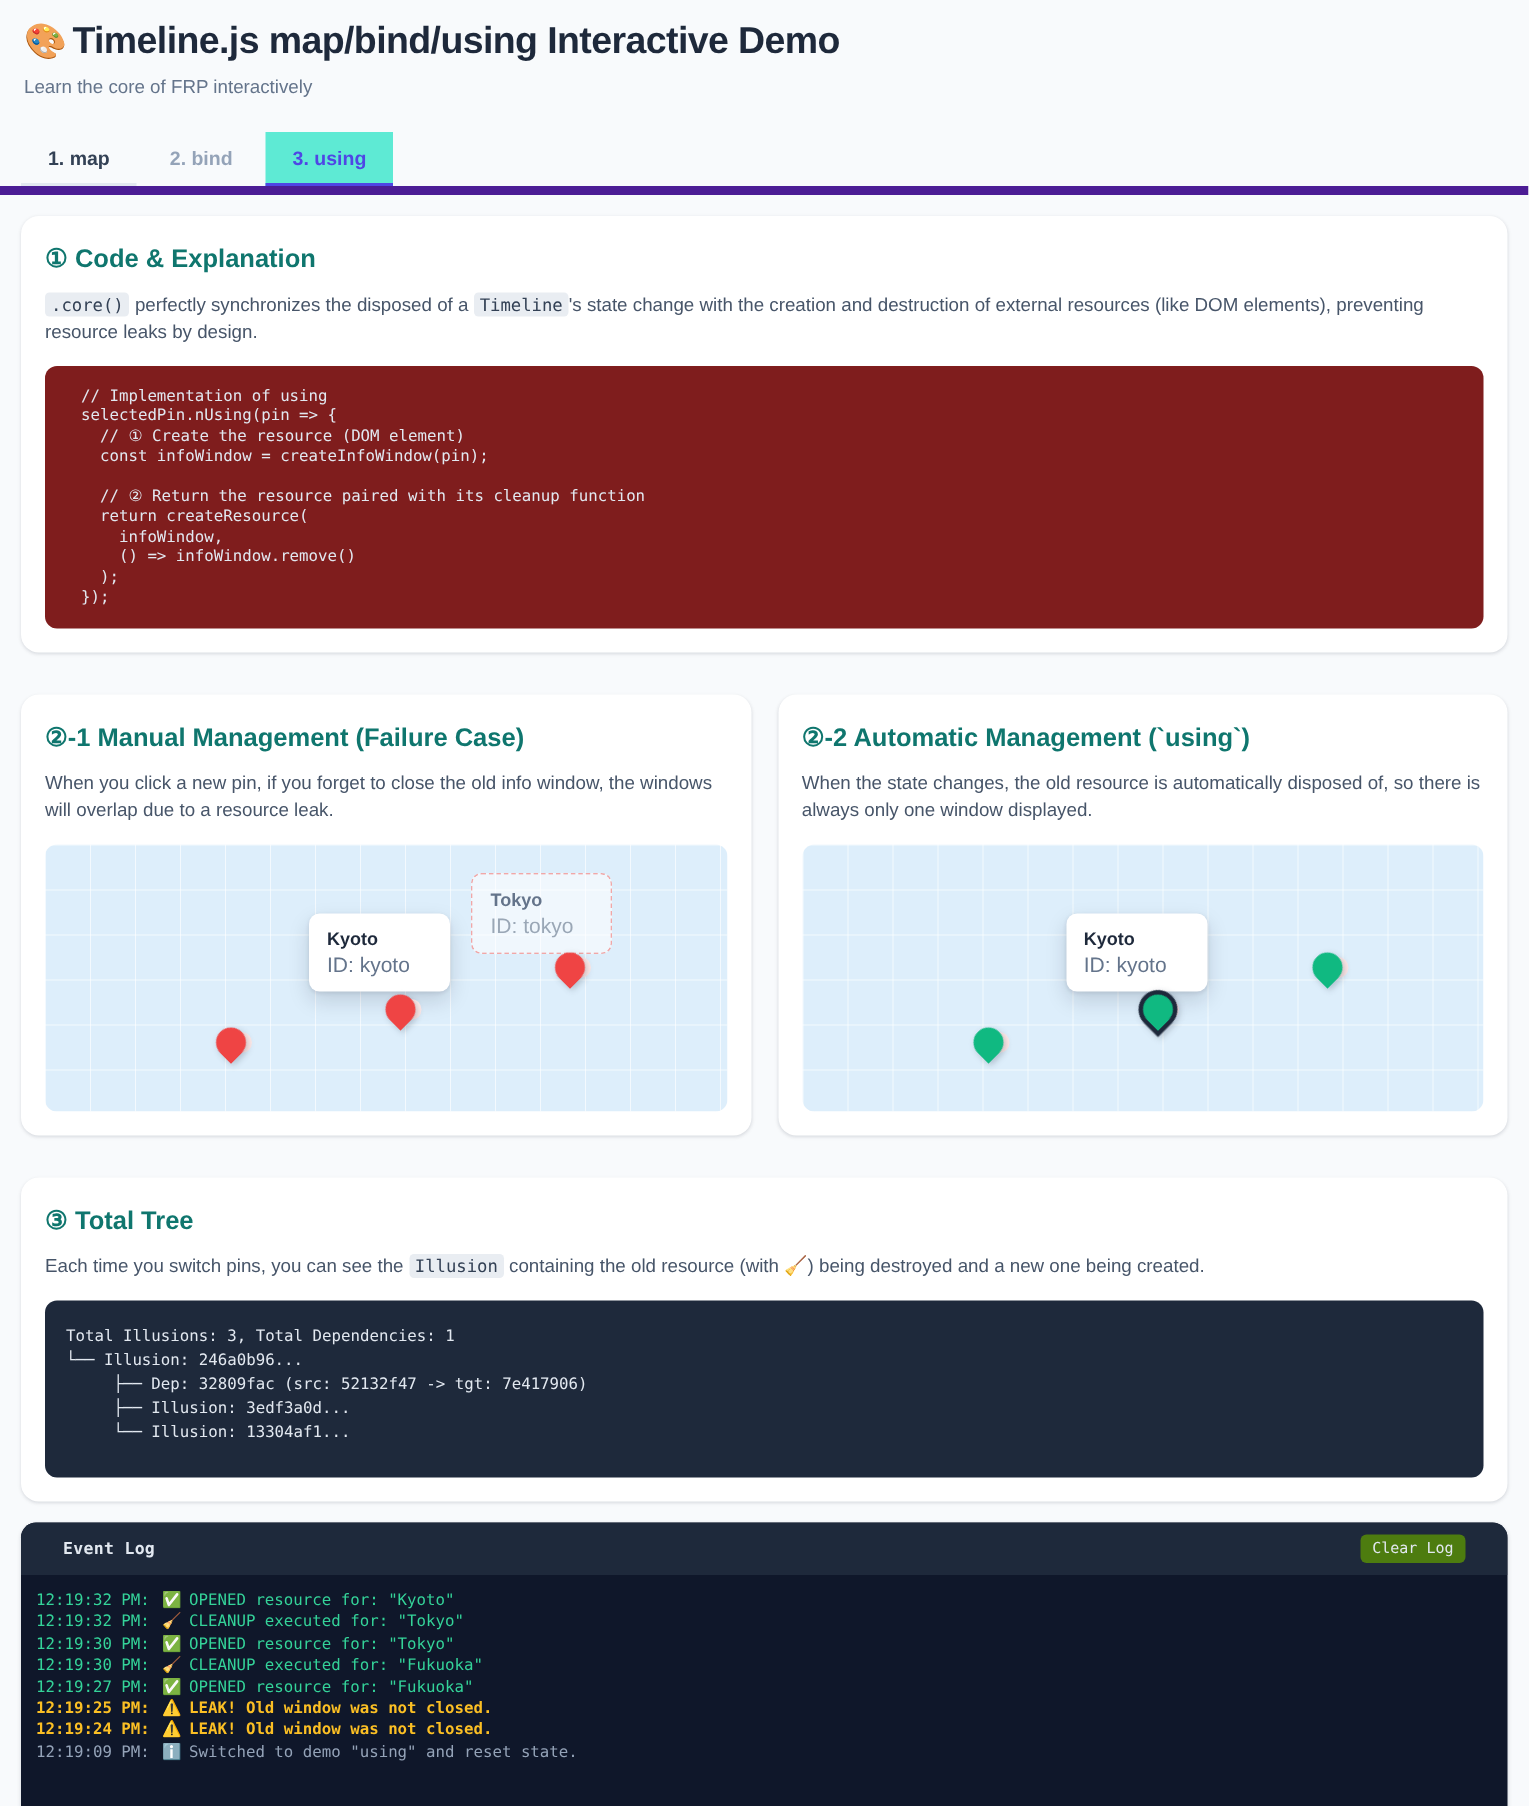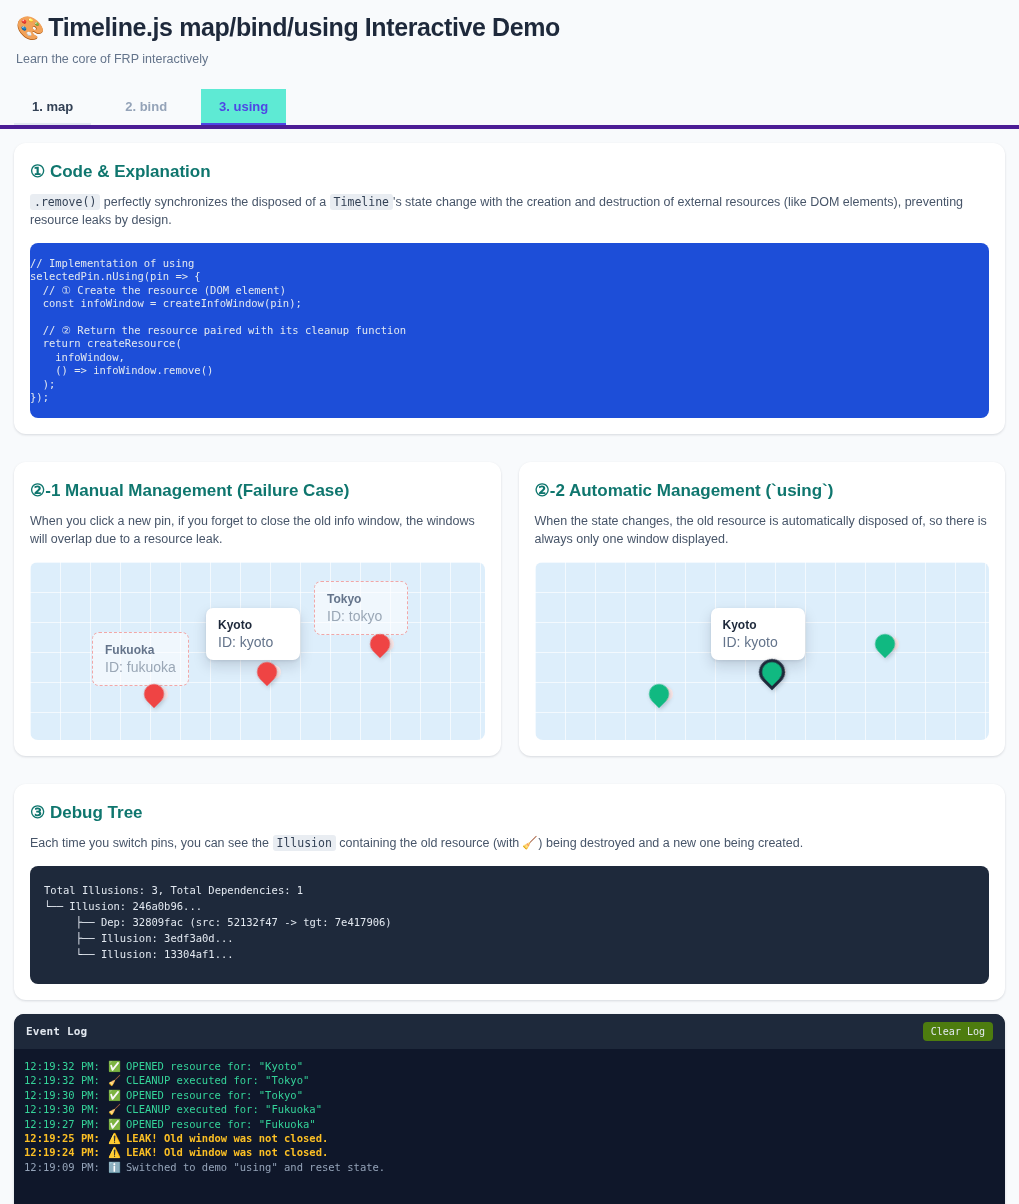--- a/index.html
+++ b/index.html
@@ -32,24 +32,24 @@
     font-size: 12.5px;
     color: #64748b;
     margin: 6px 0 0;
     line-height: 16px;
   }
 
   
   .tabbar {
     display: flex;
     align-items: center;
-    gap: 16px;
+    gap: 4px;
     padding: 0 14px;
     margin-top: 16px;
-    border-bottom: 4px solid #4c1d95;
+    border-bottom: 6px solid #4c1d95;
     background: #f8fafc;
   }
   .tab {
     font-size: 13px;
     font-weight: 600;
     color: #94a3b8;
     padding: 9px 18px 8px;
     cursor: pointer;
     border-bottom: 2px solid transparent;
     background: transparent;
@@ -91,23 +91,23 @@
     background: #e9edf2;
     border-radius: 3px;
     padding: 1px 4px;
     font-family: "DejaVu Sans Mono", monospace;
     font-size: 11.5px;
     color: #334155;
   }
 
   
   .codeblock {
-    background: #1d4ed8;
+    background: #7f1d1d;
     border-radius: 8px;
-    padding: 14px 0;
+    padding: 14px 24px;
     margin: 0;
     overflow: auto;
   }
   .codeblock pre {
     margin: 0;
     font-family: "DejaVu Sans Mono", monospace;
     font-size: 10.5px;
     line-height: 13.4px;
     color: #e2e8f0;
     white-space: pre;
@@ -204,21 +204,21 @@
     border-radius: 10px;
     overflow: hidden;
     box-shadow: 0 1px 3px rgba(15,23,42,.15);
     min-height: 244px;
   }
   .log-head {
     background: #1e293b;
     display: flex;
     align-items: center;
     justify-content: space-between;
-    padding: 8px 12px;
+    padding: 8px 28px;
   }
   .log-title {
     font-family: "DejaVu Sans Mono", monospace;
     font-size: 11px;
     font-weight: 700;
     color: #e2e8f0;
     letter-spacing: .2px;
   }
   .clear-btn {
     font-family: "DejaVu Sans Mono", monospace;
@@ -259,21 +259,21 @@
 
 <div class="tabbar">
   <div class="tab visited">1. map</div>
   <div class="tab">2. bind</div>
   <div class="tab active">3. using</div>
 </div>
 
 <div class="card">
   <h2 class="card-title">① Code &amp; Explanation</h2>
   <p class="card-desc">
-    <code class="chip">.remove()</code><span> perfectly synchronizes the disposed of a </span><code class="chip">Timeline</code><span>'s state change with the creation and destruction of external resources (like DOM elements), preventing resource leaks by design.</span>
+    <code class="chip">.core()</code><span> perfectly synchronizes the disposed of a </span><code class="chip">Timeline</code><span>'s state change with the creation and destruction of external resources (like DOM elements), preventing resource leaks by design.</span>
   </p>
   <div class="codeblock">
     <pre>// Implementation of using
 selectedPin.nUsing(pin =&gt; {
   // ① Create the resource (DOM element)
   const infoWindow = createInfoWindow(pin);
 
   // ② Return the resource paired with its cleanup function
   return createResource(
     infoWindow,
@@ -283,24 +283,20 @@
   </div>
 </div>
 
 <div class="columns">
 
   <div class="card">
     <h2 class="card-title">②-1 Manual Management (Failure Case)</h2>
     <p class="card-desc">When you click a new pin, if you forget to close the old info window, the windows will overlap due to a resource leak.</p>
     <div class="map">
 
-      <div class="infowin leaked" style="left:62px; top:70px;">
-        <div class="iw-name">Fukuoka</div>
-        <div class="iw-id">ID: fukuoka</div>
-      </div>
       <div class="infowin leaked" style="left:284px; top:19px;">
         <div class="iw-name">Tokyo</div>
         <div class="iw-id">ID: tokyo</div>
       </div>
       <div class="infowin live" style="left:176px; top:46px;">
         <div class="iw-name">Kyoto</div>
         <div class="iw-id">ID: kyoto</div>
       </div>
 
       <div class="pin-halo" style="left:124px; top:125px;"></div>
@@ -324,21 +320,21 @@
       <div class="pin" style="left:114px; top:122px; background:#10b981;"></div>
       <div class="pin-halo" style="left:237px; top:103px;"></div>
       <div class="pin selected" style="left:227px; top:100px; background:#10b981;"></div>
       <div class="pin-halo" style="left:350px; top:75px;"></div>
       <div class="pin" style="left:340px; top:72px; background:#10b981;"></div>
     </div>
   </div>
 </div>
 
 <div class="card">
-  <h2 class="card-title">③ Debug Tree</h2>
+  <h2 class="card-title">③ Total Tree</h2>
   <p class="card-desc">
     <span>Each time you switch pins, you can see the </span><code class="chip">Illusion</code><span> containing the old resource (with 🧹) being destroyed and a new one being created.</span>
   </p>
   <div class="treeblock">
     <pre>Total Illusions: 3, Total Dependencies: 1
 └── Illusion: 246a0b96...
      ├── Dep: 32809fac (src: 52132f47 -&gt; tgt: 7e417906)
      ├── Illusion: 3edf3a0d...
      └── Illusion: 13304af1...</pre>
   </div>

